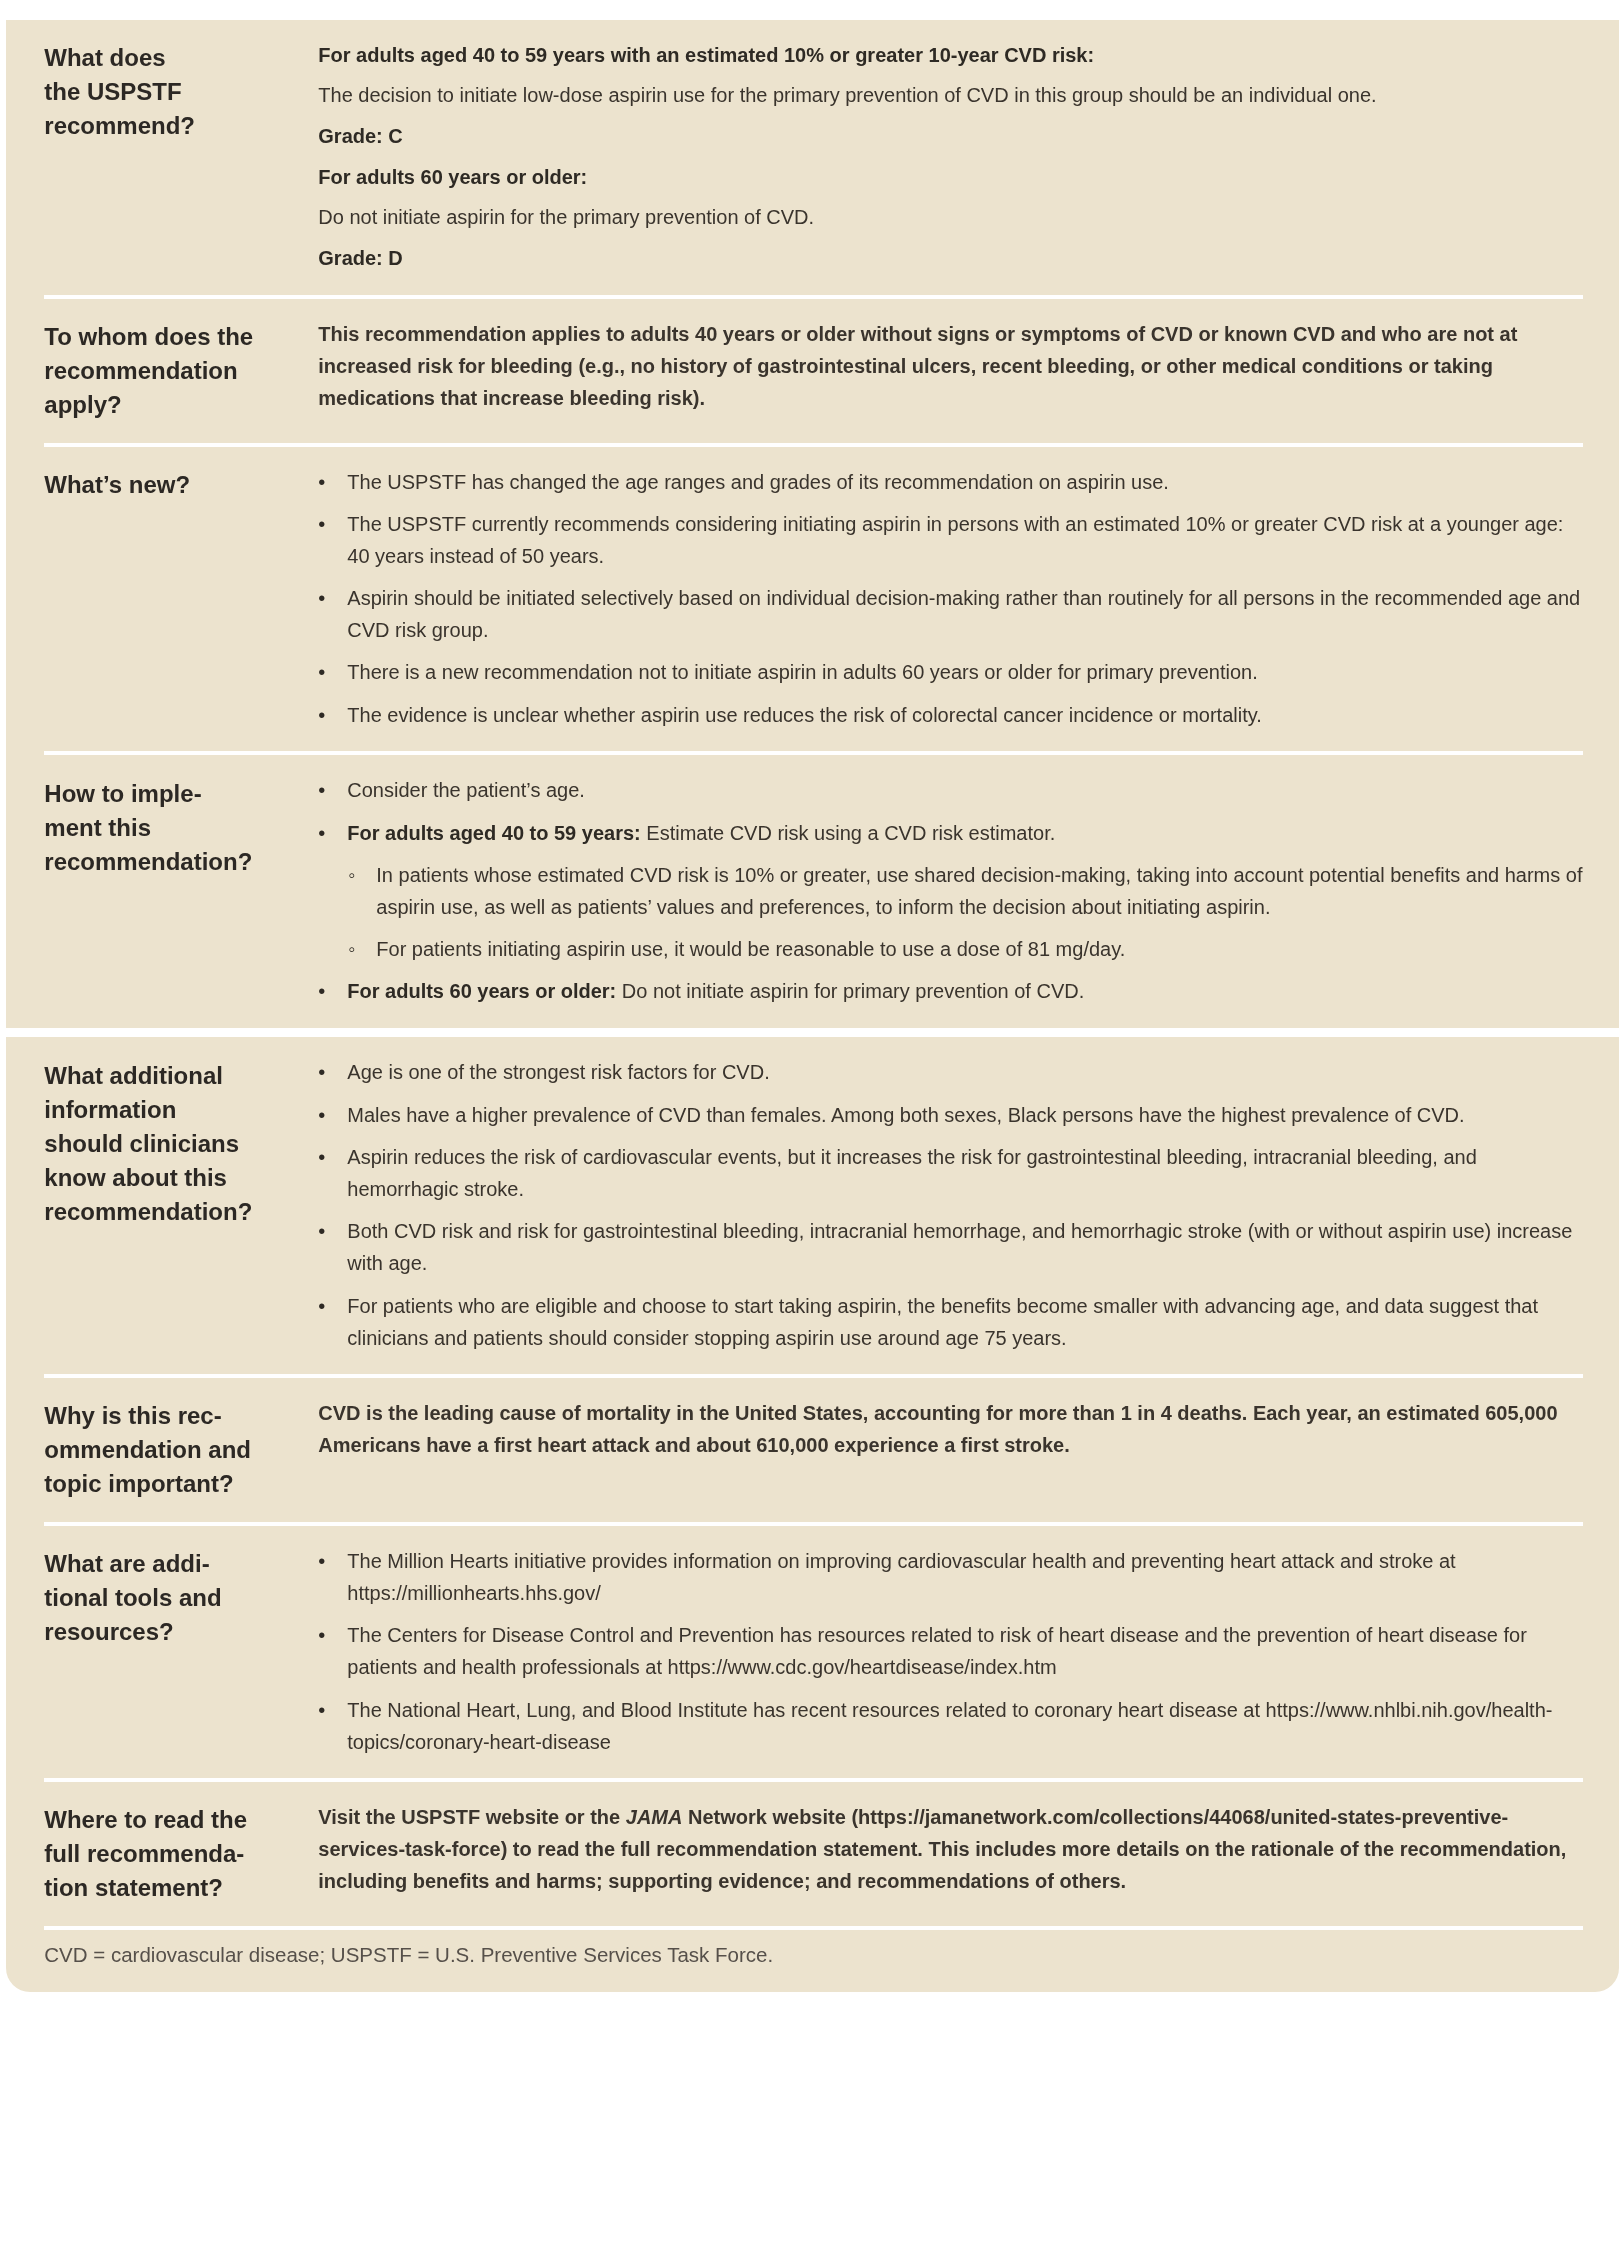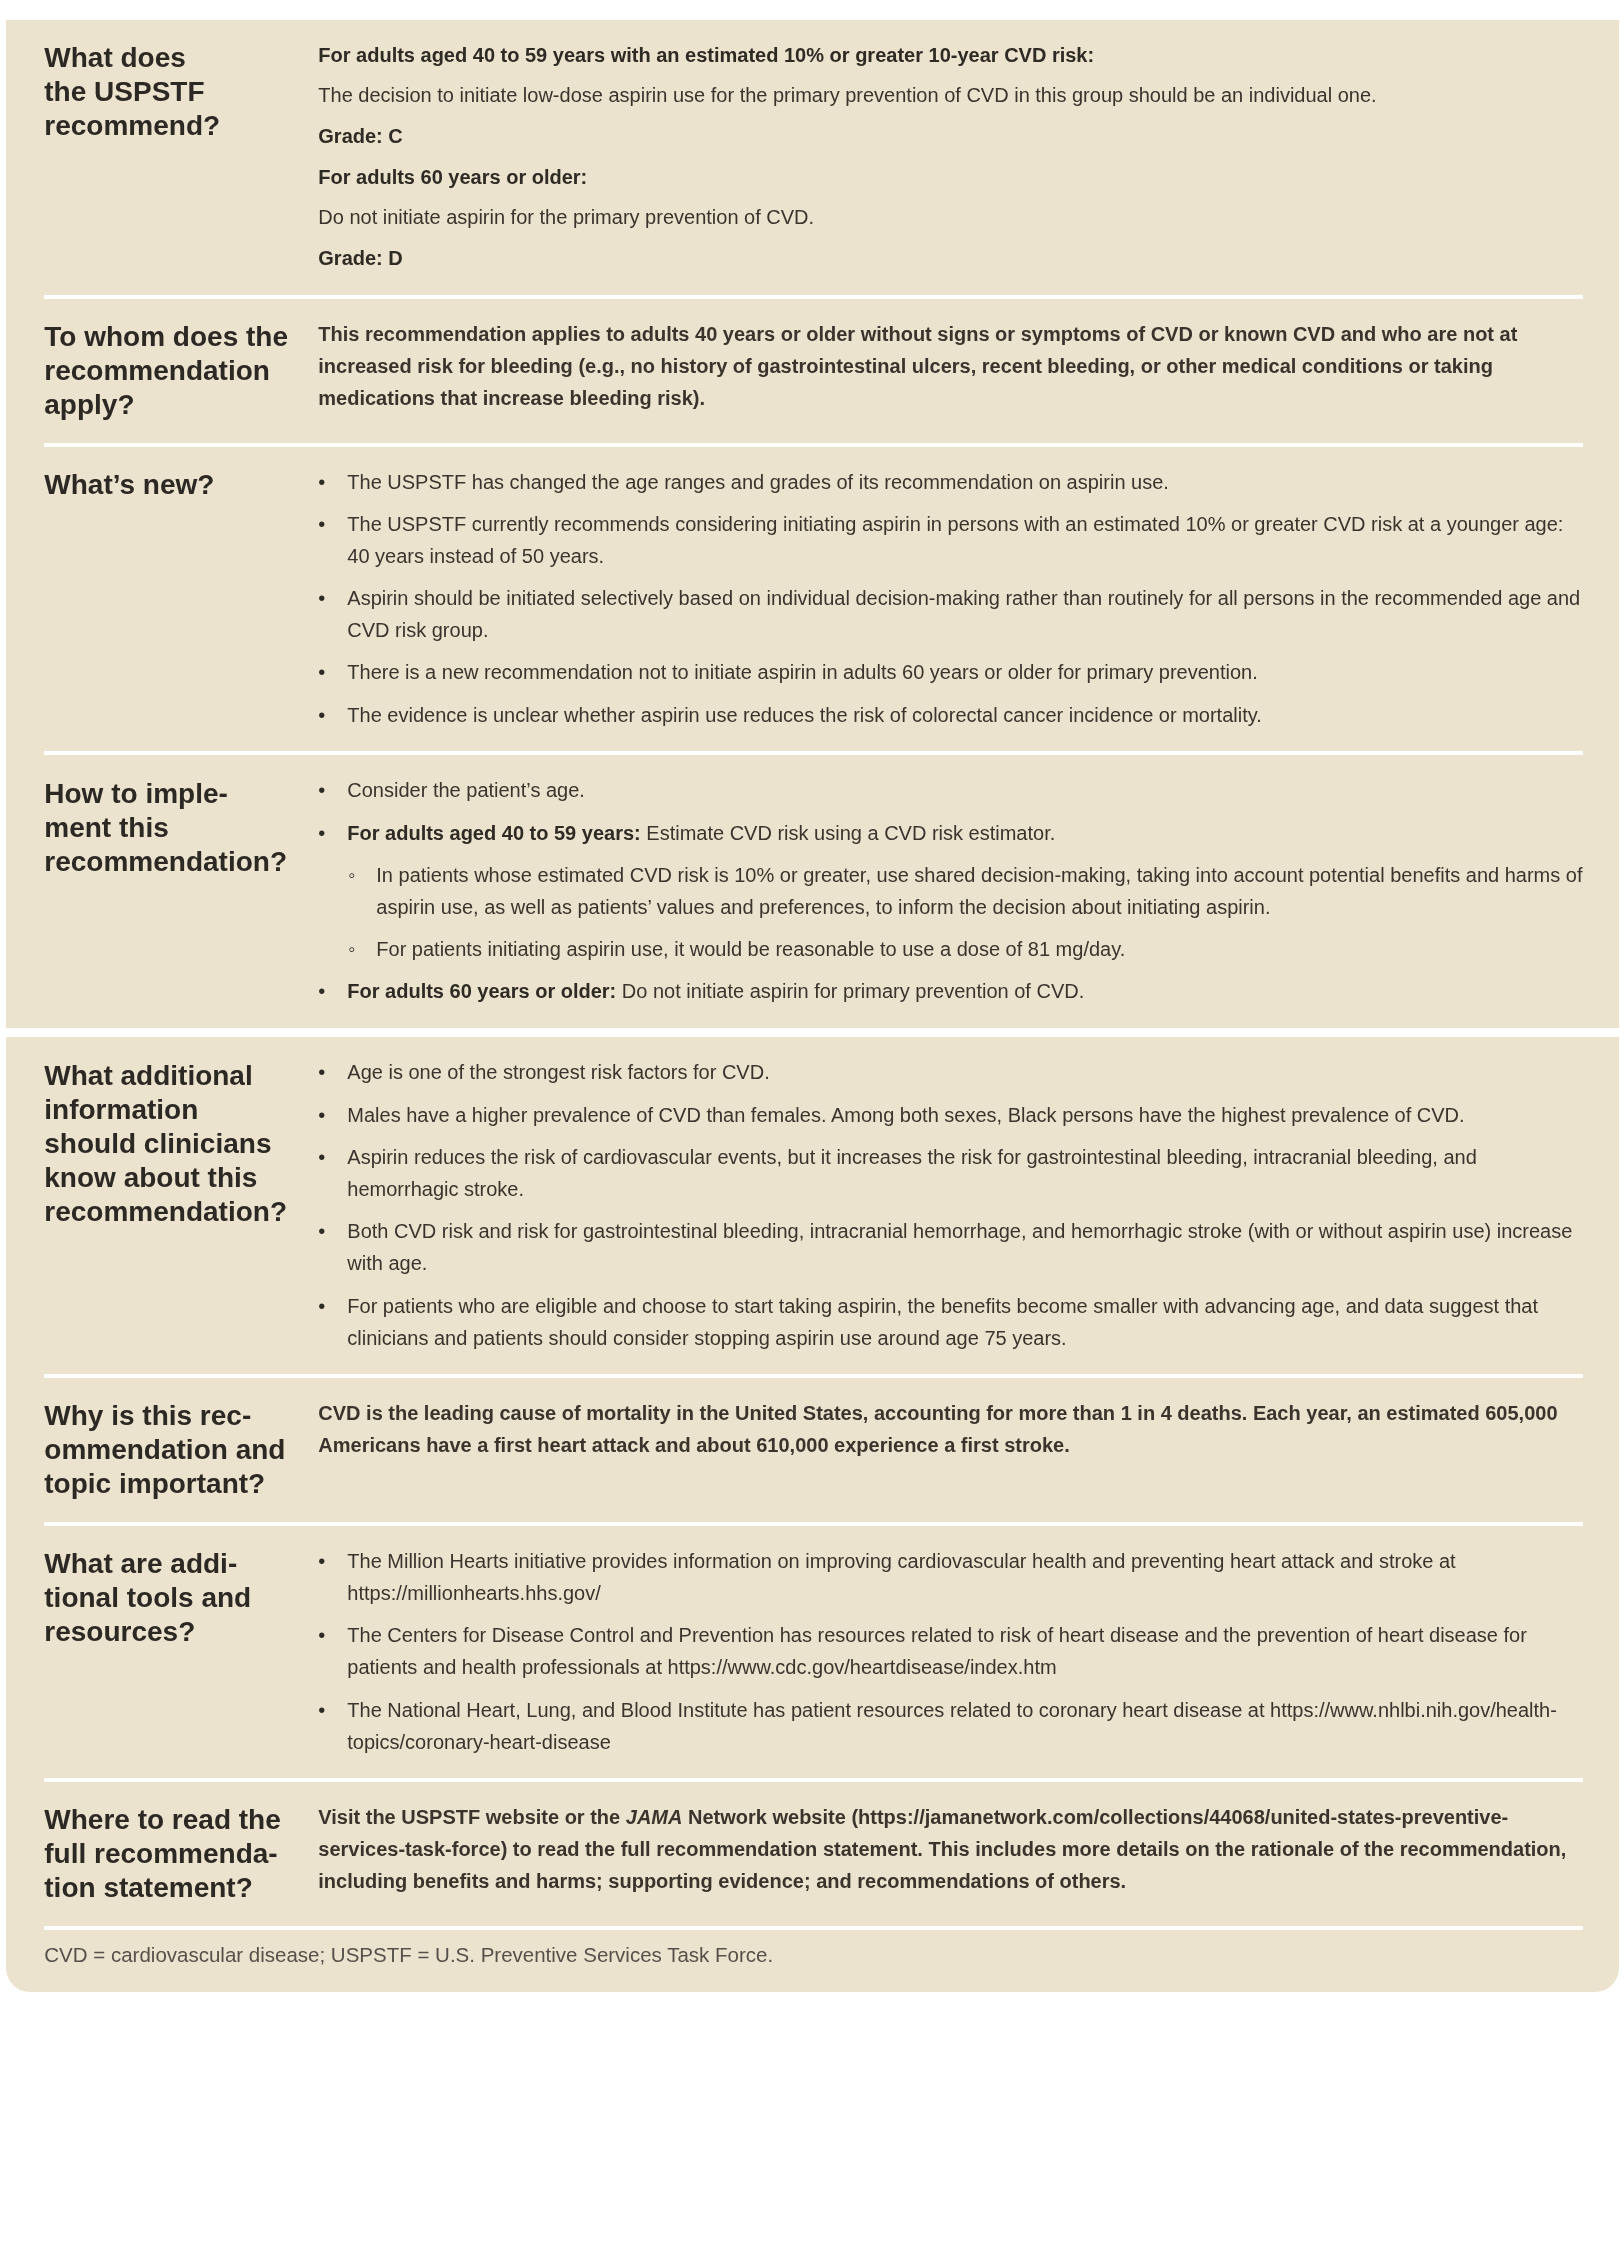--- a/index.html
+++ b/index.html
@@ -21,21 +21,21 @@
 
   .gap-a { height:13.4px; background:#ffffff; }
   .gap-b { height:9.5px; background:#ffffff; }
 
   .panel { background:#ece3ce; }
   .panel.bottom-round { border-radius:0 0 24px 24px; }
 
   .row { display:flex; padding:19px 36px 20.5px 38px; box-sizing:border-box; }
   .q {
     width:274px; flex:none; box-sizing:border-box; padding-right:22px; padding-top:2.4px;
-    font-size:28px; font-weight:700; color:#2c2824; line-height:34px;
+    font-size:24px; font-weight:700; color:#2c2824; line-height:34px;
     white-space:pre-line;
   }
   .a { flex:1; font-size:20px; color:#3a342d; line-height:32px; }
   .a b { font-weight:700; color:#2e2a24; }
   .para { margin:0 0 8.7px 0; }
   .para:last-child { margin-bottom:0;font-weight:bold; }
   .para.bold { font-weight:700; color:#2e2a24; }
   .para .italic { font-style:italic; }
 
   .bullet { display:flex; margin:0 0 10.3px 0; }
@@ -199,21 +199,21 @@
             <div class="bullet">
               <span class="marker">•</span>
               <span class="btext">The Million Hearts initiative provides information on improving cardiovascular health and preventing heart attack and stroke at https://millionhearts.hhs.gov/</span>
             </div>
             <div class="bullet">
               <span class="marker">•</span>
               <span class="btext">The Centers for Disease Control and Prevention has resources related to risk of heart disease and the prevention of heart disease for patients and health professionals at https://www.cdc.gov/heartdisease/index.htm</span>
             </div>
             <div class="bullet">
               <span class="marker">•</span>
-              <span class="btext">The National Heart, Lung, and Blood Institute has patient resources related to coronary heart disease at https://www.nhlbi.nih.gov/health-topics/coronary-heart-disease</span>
+              <span class="btext">The National Heart, Lung, and Blood Institute has recent resources related to coronary heart disease at https://www.nhlbi.nih.gov/health-topics/coronary-heart-disease</span>
             </div>
           </div>
         </div>
       </div>
       <div class="sep"></div>
       <div class="row">
         <div class="q">Where to read the
 full recommenda-
 tion statement?</div>
         <div class="a">

